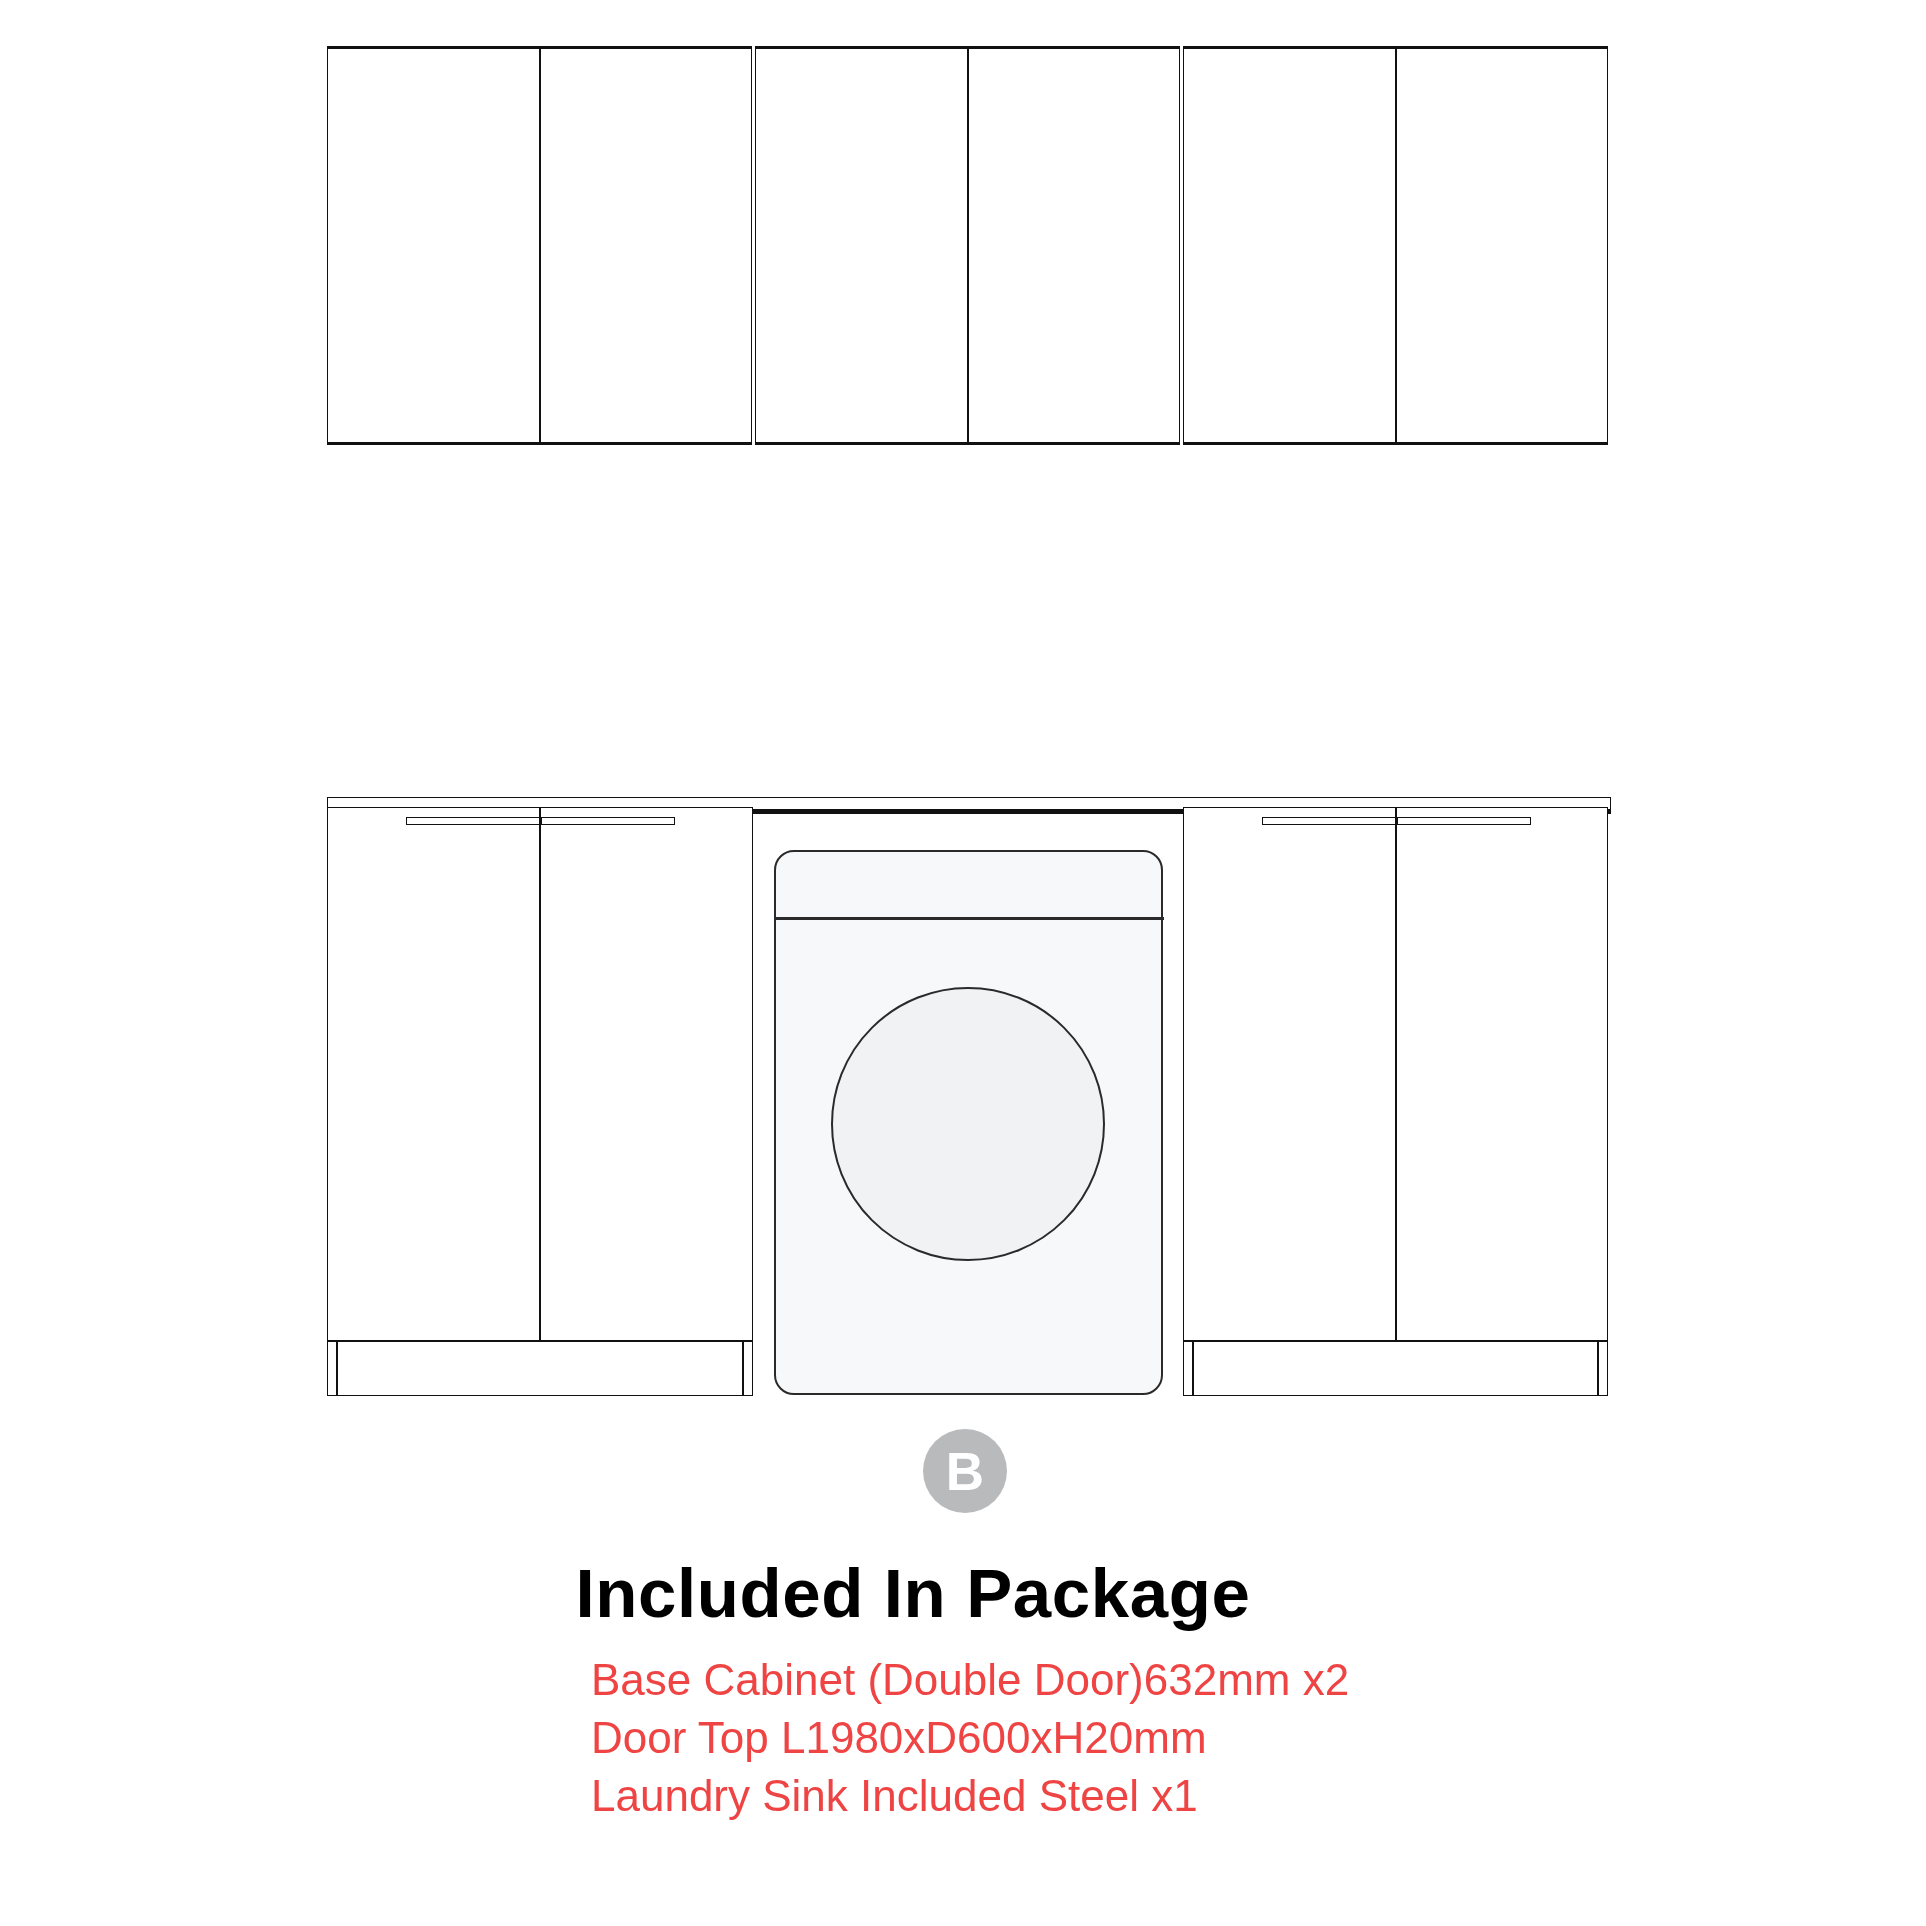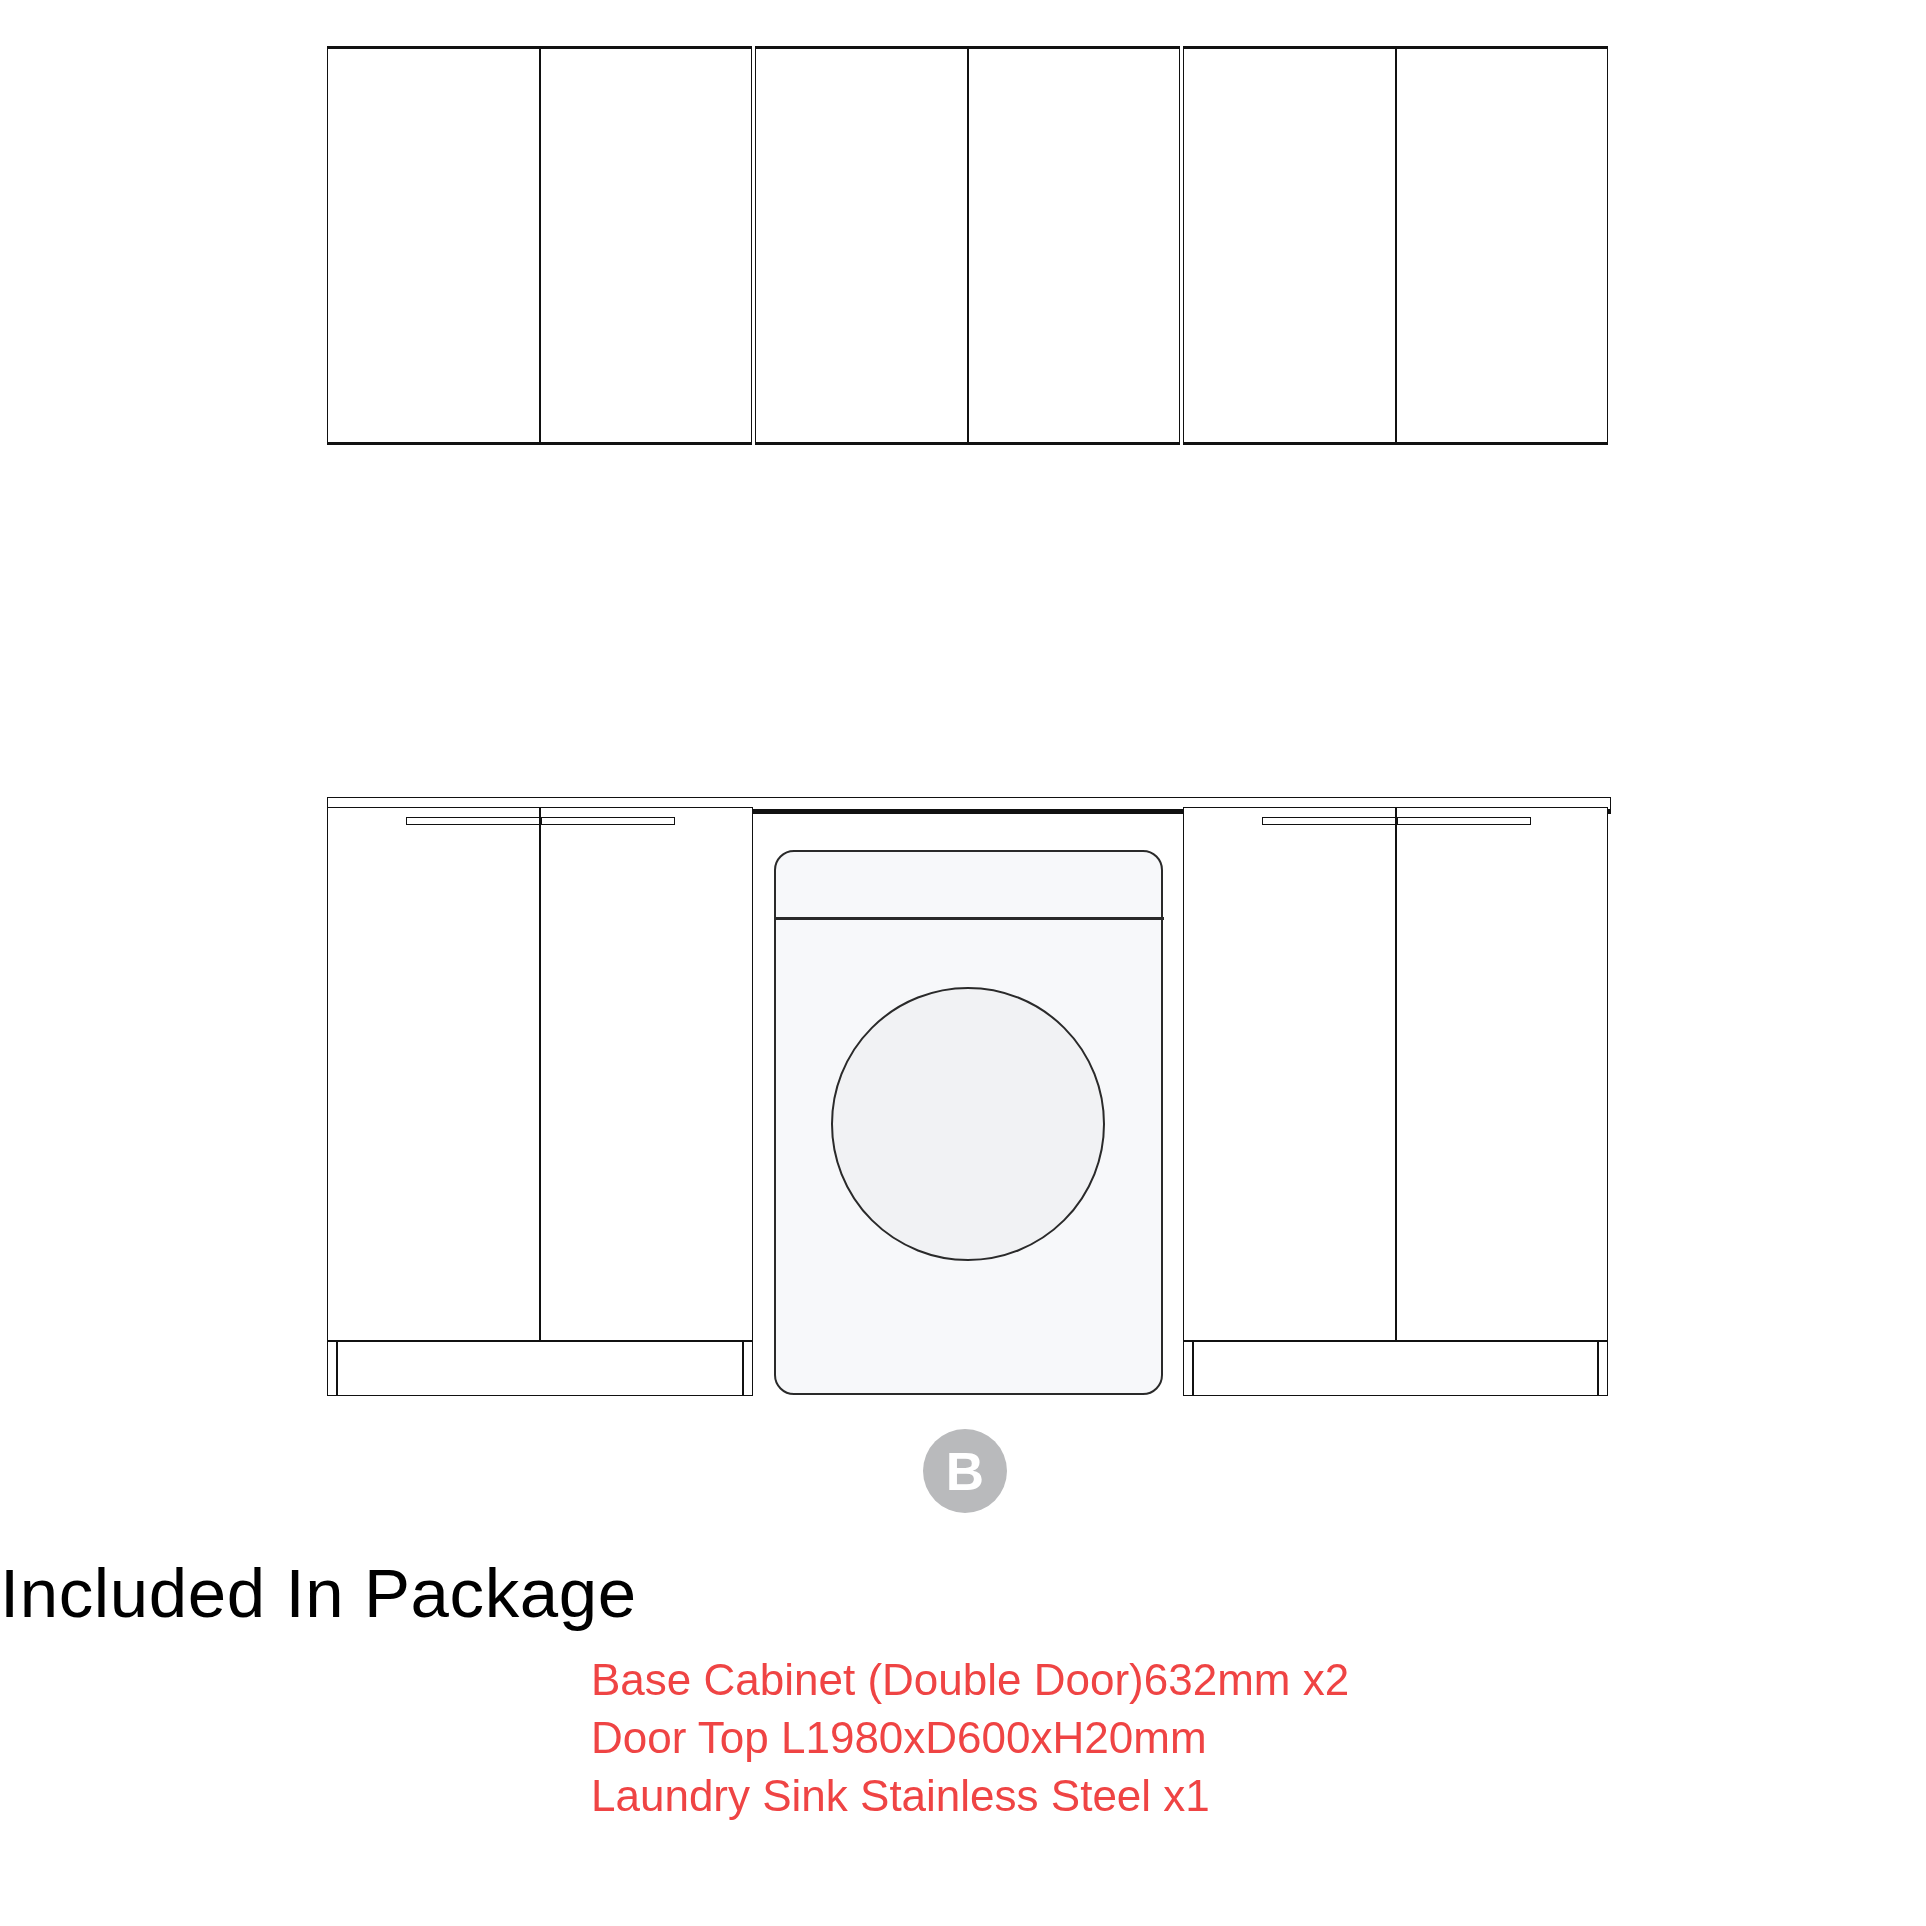--- a/index.html
+++ b/index.html
@@ -63,22 +63,22 @@
 
   
   .badge{
     left:923px;top:1429px;width:84px;height:84px;border-radius:50%;
     background:var(--badge);display:flex;align-items:center;justify-content:center;
     color:var(--badge-text);font-weight:bold;font-size:53px;line-height:1;
   }
 
   
   .heading{
-    left:0;top:1554px;width:1826px;
-    font-size:69px;font-weight:normal;letter-spacing:0.6px;color:#000;
+    left:0;top:1554px;width:1826px;text-align:center;
+    font-size:69px;font-weight:bold;letter-spacing:0.6px;color:#000;
   }
   .pkg-list{
     left:591px;top:1651px;width:925px;
     font-size:44px;line-height:58px;font-weight:normal;color:#ef4444;
   }
   .pkg-list div{white-space:nowrap;}
 </style>
 </head>
 <body>
 
@@ -123,15 +123,15 @@
 
 <div class="abs badge">
   <span>B</span>
 </div>
 
 <div class="abs heading">Included In Package</div>
 
 <div class="abs pkg-list">
   <div>Base Cabinet (Double Door)632mm x2</div>
   <div>Door Top L1980xD600xH20mm</div>
-  <div>Laundry Sink Stainless Steel x1</div>
+  <div>Laundry Sink Included Steel x1</div>
 </div>
 
 
 </body></html>

